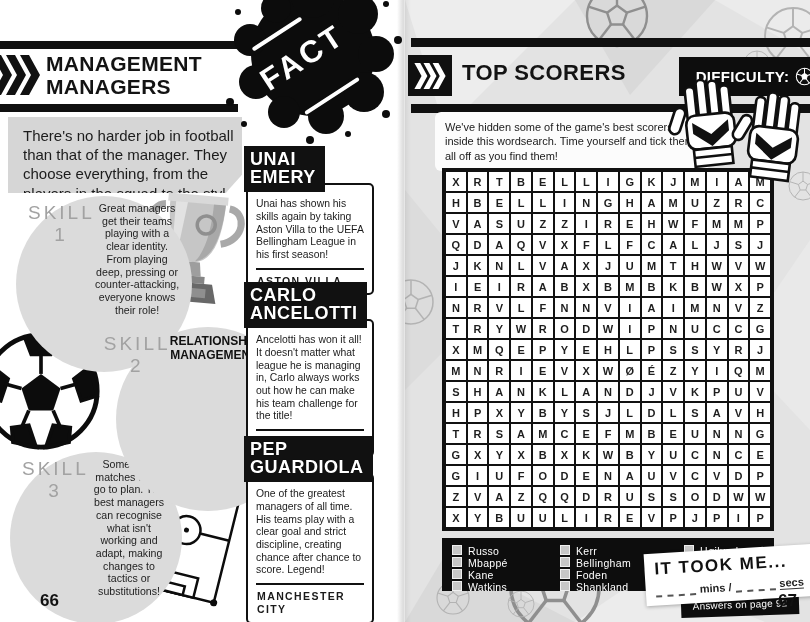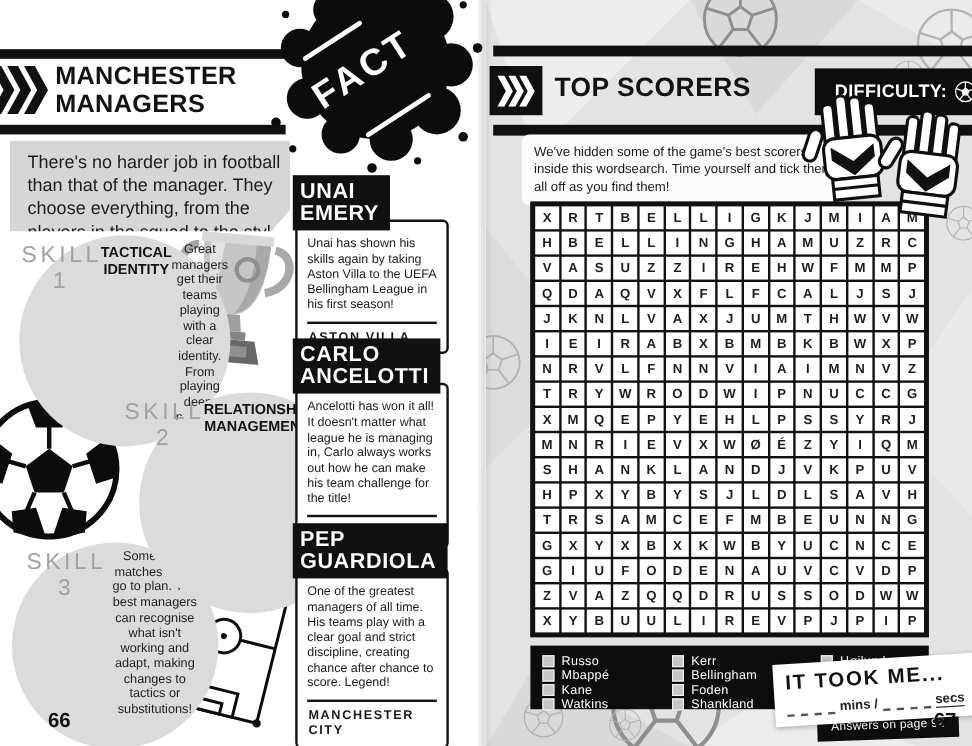--- a/index.html
+++ b/index.html
@@ -74,21 +74,21 @@
   .ws-grid{position:absolute;top:168px;left:37px;width:332px;box-sizing:border-box;
     display:grid;grid-template-columns:repeat(15,1fr);gap:2px;
     background:#111;border:4px solid #111;z-index:3;}
   .ws-cell{background:#fff;height:19px;display:flex;align-items:center;justify-content:center;
     font-size:11px;font-weight:600;color:#1d1d1d;}
 
   .checklist{position:absolute;top:538px;left:37px;width:332px;height:53px;background:#0d0d0d;
     box-sizing:border-box;display:flex;padding:7px 6px 0 10px;z-index:3;color:#fff;}
   .cl-col{display:flex;flex-direction:column;gap:1px;}
   .cl-col:nth-child(1){width:108px;} .cl-col:nth-child(2){width:124px;} .cl-col:nth-child(3){flex:1;}
-  .cl-item{display:flex;align-items:center;gap:6px;height:11px;}
+  .cl-item{display:flex;align-items:flex-start;gap:6px;height:11px;}
   .cl-box{width:8px;height:8px;background:#c7c7c7;border:1px solid #efefef;flex:none;}
   .cl-label{font-size:10.5px;letter-spacing:.3px;}
 
   .timer{position:absolute;top:549px;left:240px;width:170px;height:52px;background:#fff;
     transform:rotate(-3.5deg);box-shadow:0 1px 4px rgba(0,0,0,.3);z-index:7;
     padding:6px 10px 0;box-sizing:border-box;}
   .timer-title{font-size:17px;font-weight:700;letter-spacing:1.5px;color:#111;}
   .timer-line{display:flex;align-items:flex-end;gap:4px;margin-top:5px;font-size:11px;color:#222;}
   .dashes{flex:none;width:40px;border-bottom:2px dashed #555;height:9px;}
   .t-label{font-weight:600;}
@@ -110,21 +110,21 @@
     <div class="bar l-bar-bot"></div>
 
     <div class="l-chevrons">
       <svg width="52" height="40" viewBox="0 0 52 40">
         <polygon points="0,0 9,0 20,20 9,40 0,40 11,20" fill="#111"></polygon>
         <polygon points="14,0 23,0 34,20 23,40 14,40 25,20" fill="#111"></polygon>
         <polygon points="28,0 37,0 48,20 37,40 28,40 39,20" fill="#111"></polygon>
       </svg>
     </div>
     <div class="l-title">
-      <div>MANCHESTER</div>
+      <div>MANAGEMENT</div>
       <div>MANAGERS</div>
     </div>
 
     <div class="fact">
       <svg width="190" height="180" viewBox="0 0 190 180">
         <g fill="#0c0c0c">
           <circle cx="95" cy="72" r="62"></circle>
           <circle cx="95" cy="14" r="22"></circle>
             <circle cx="140" cy="32" r="20"></circle>
           <circle cx="158" cy="72" r="18"></circle>
@@ -204,21 +204,20 @@
             <circle cx="92" cy="4" r="3.5"></circle>
           <circle cx="4" cy="132" r="3.5"></circle>
             <circle cx="92" cy="132" r="3.5"></circle>
           <circle cx="48" cy="68" r="2.5"></circle>
         </g>
       </svg>
     </div>
 
     <div class="skill" id="skill1">
       <div class="skill-label">SKILL 1</div>
-      <div class="skill-title">TACTICAL IDENTITY</div>
       <div class="skill-text">Great managers get their teams playing with a clear identity. From playing deep, pressing or counter-attacking, everyone knows their role!</div>
     </div>
     <div class="skill" id="skill2">
       <div class="skill-label">SKILL 2</div>
       <div class="skill-title">RELATIONSHIP MANAGEMENT</div>
       <div class="skill-text">Forming a good relationship with trust can give players the confidence to improve. They'll work hard for a manager that shows them respect!</div>
     </div>
     <div class="skill" id="skill3">
       <div class="skill-label">SKILL 3</div>
       <div class="skill-text">Sometimes matches won't go to plan. The best managers can recognise what isn't working and adapt, making changes to tactics or substitutions!</div>

